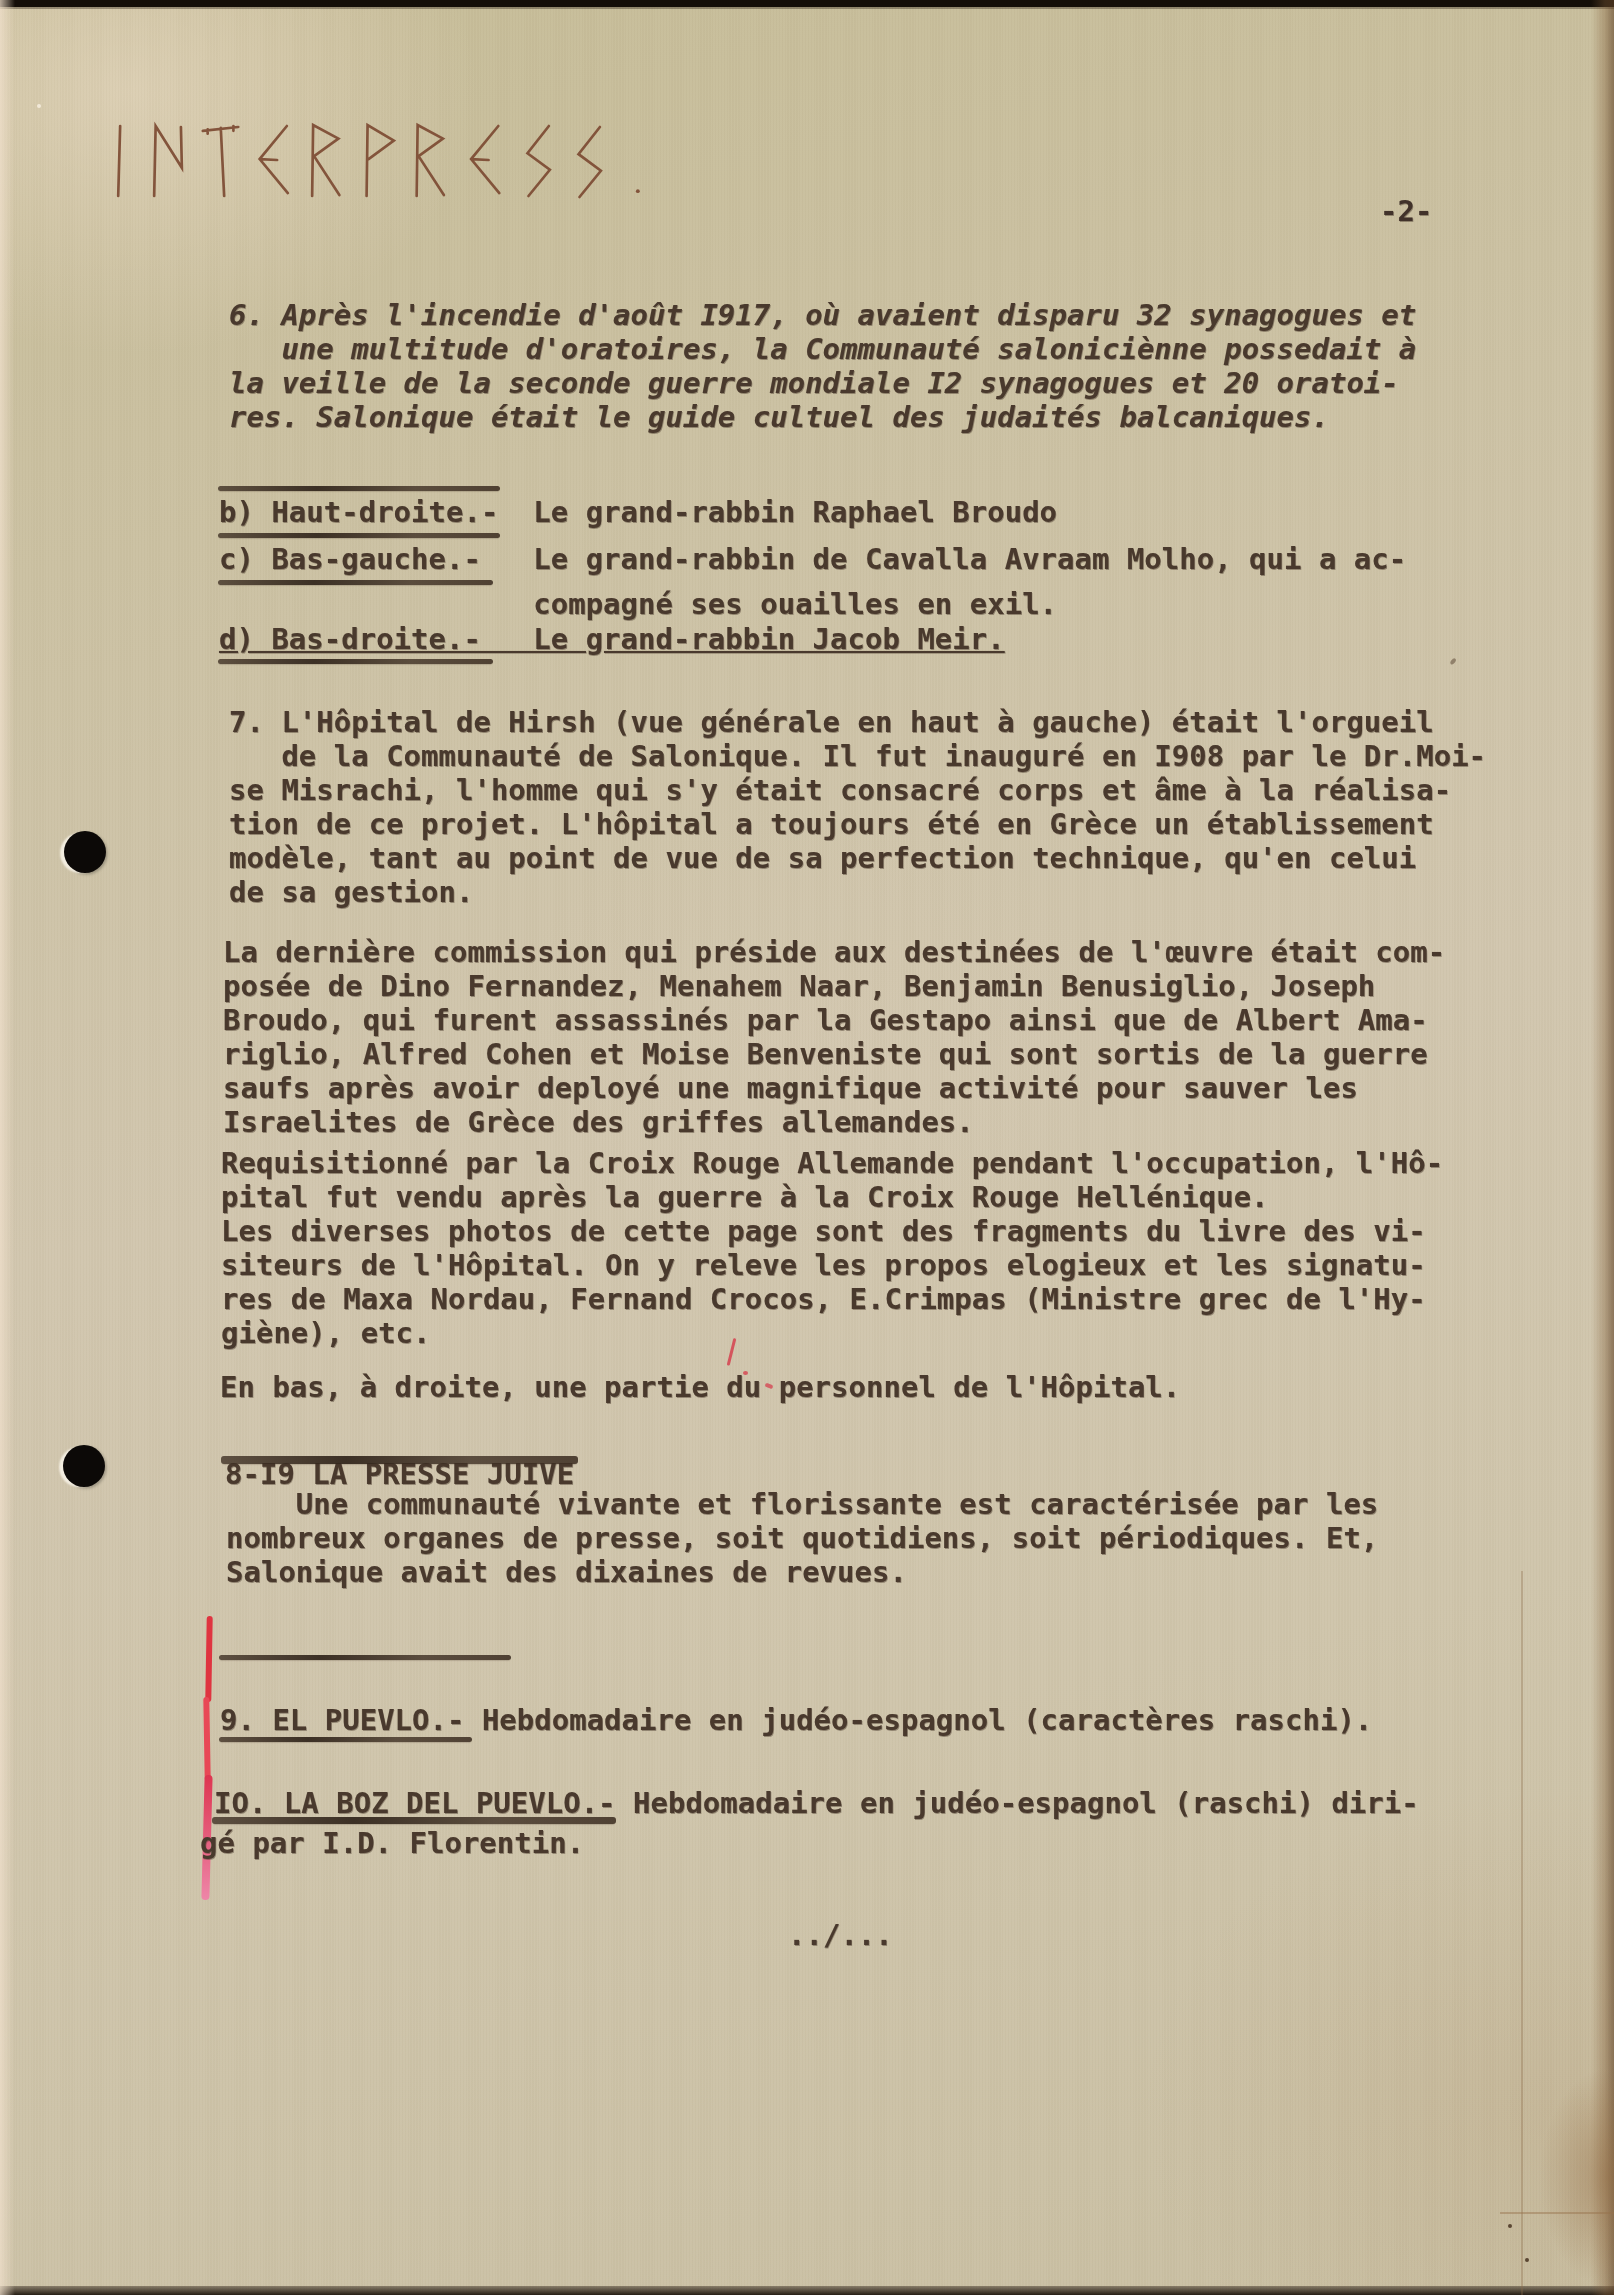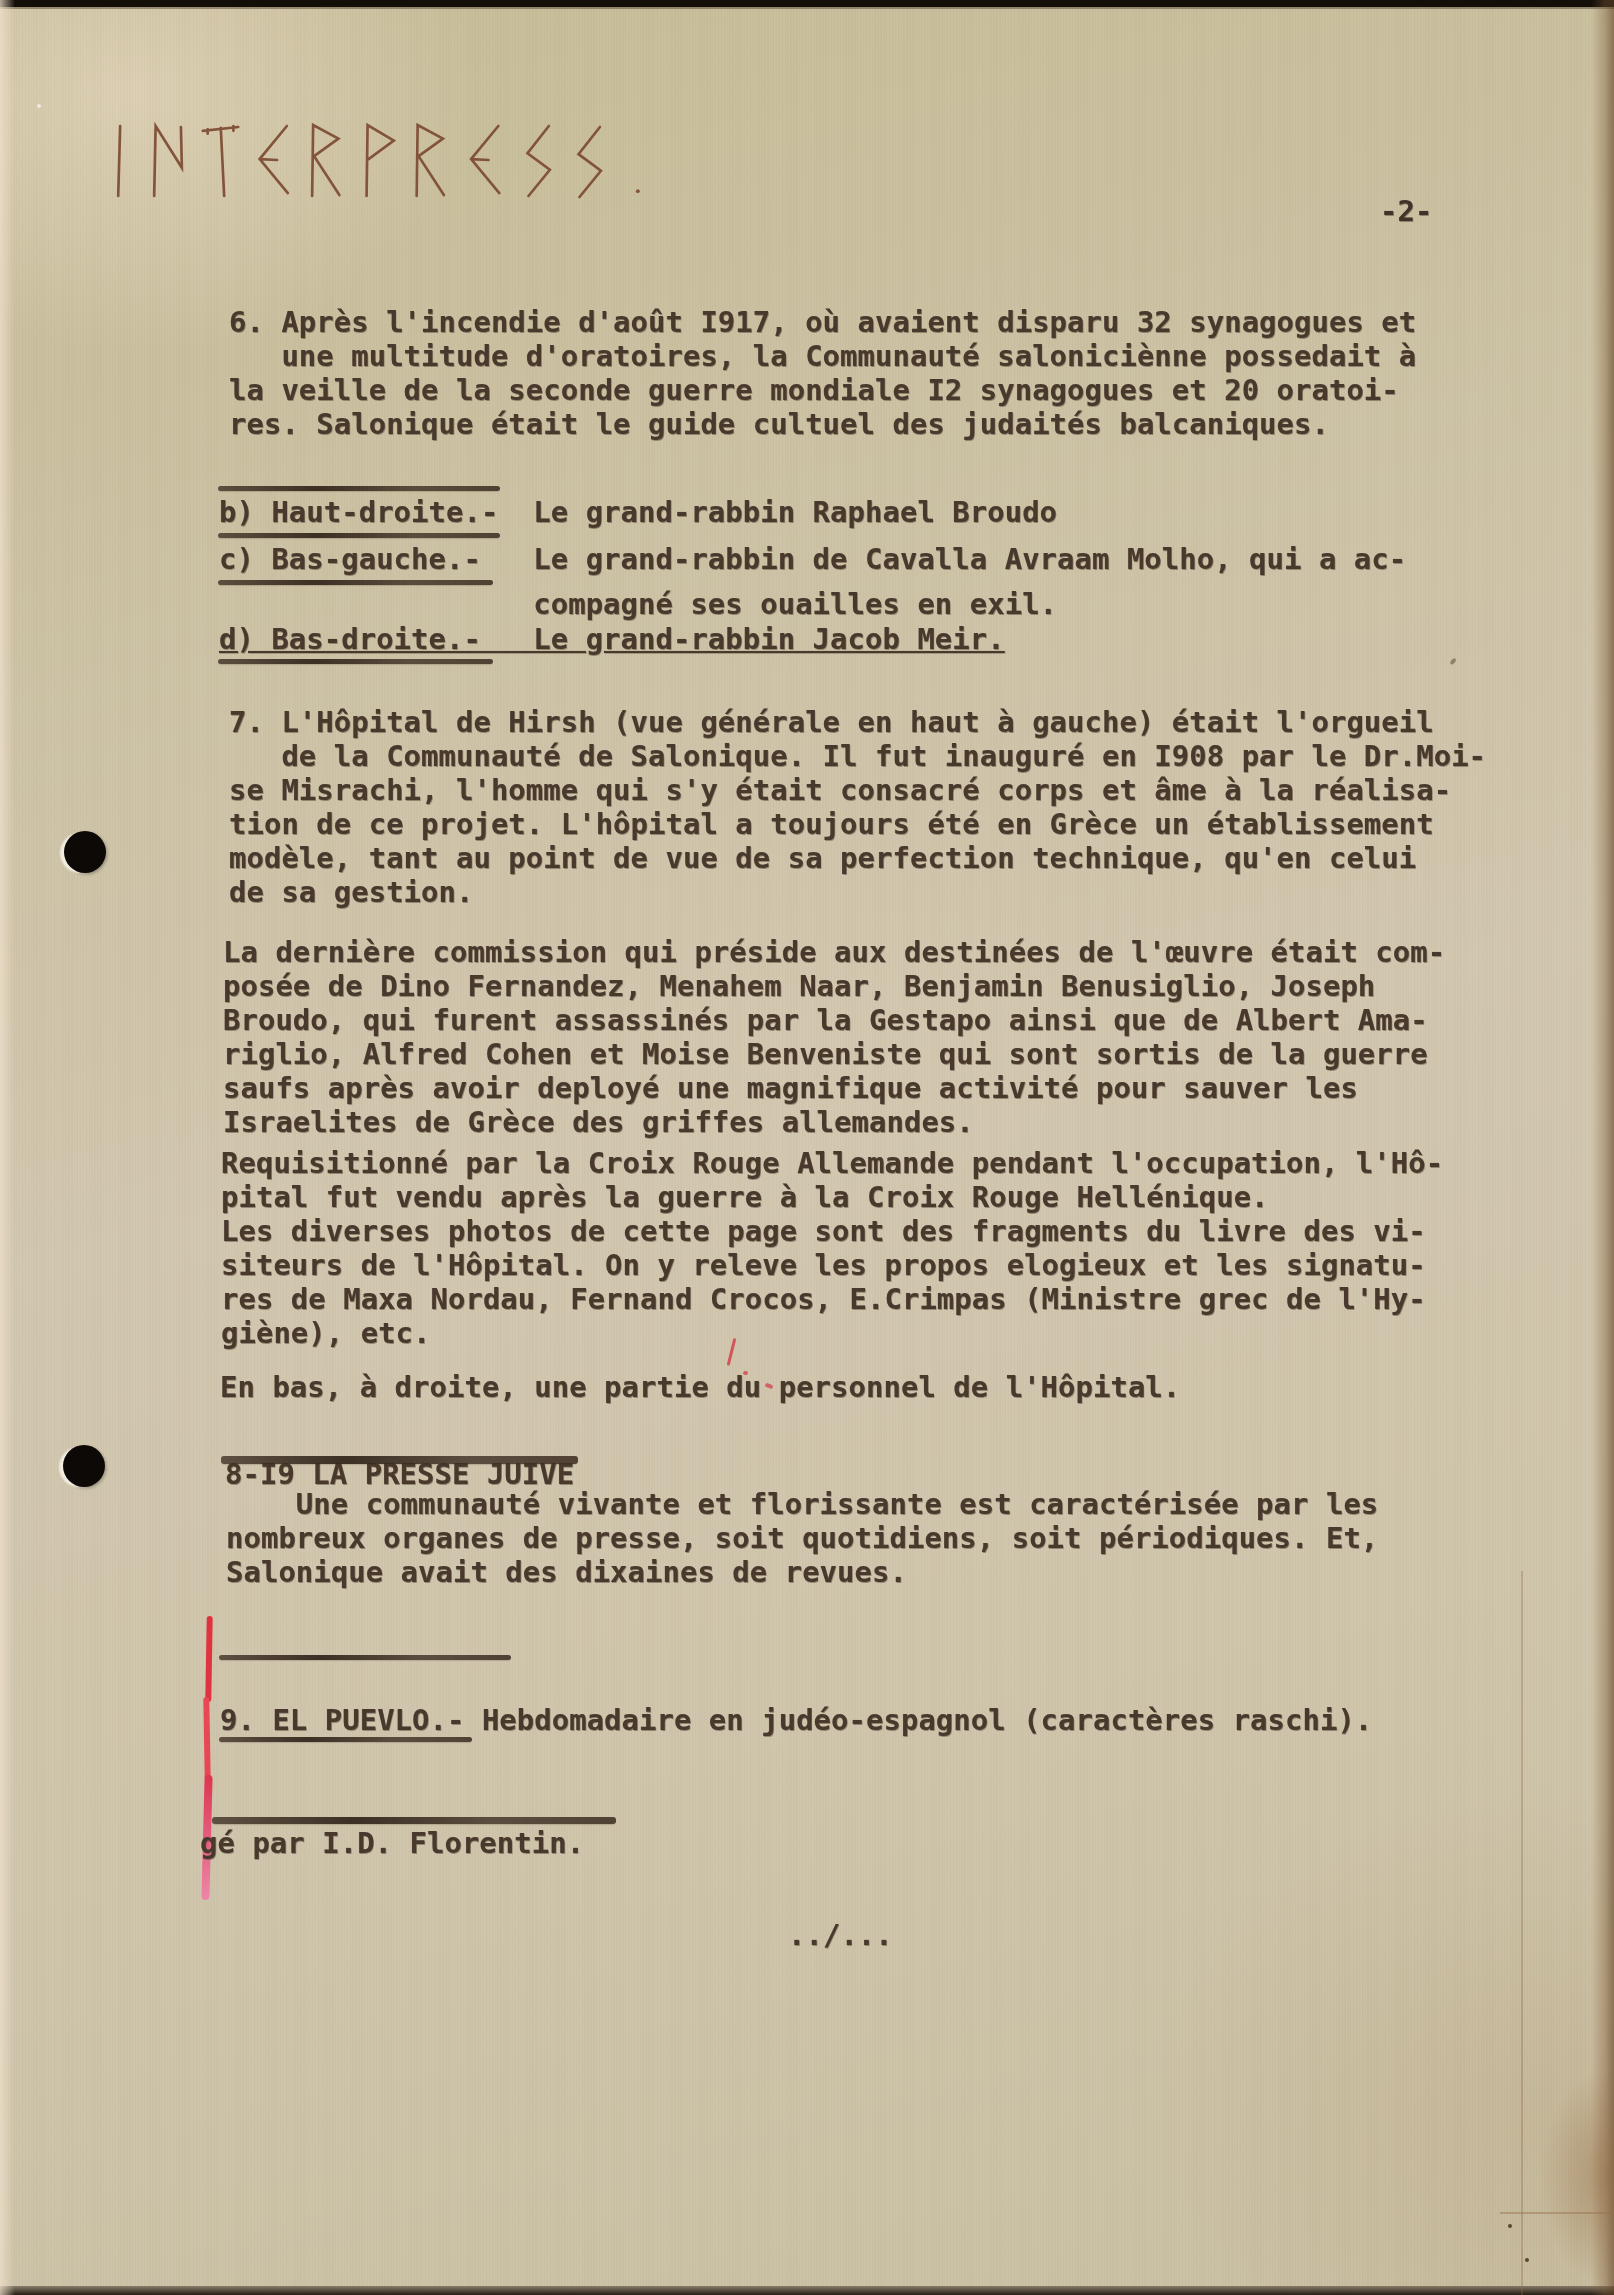--- a/index.html
+++ b/index.html
@@ -68,21 +68,21 @@
       <path d="M635 158 L637 12 L689 40 L639 76 L691 156"></path>
       <path d="M803 14 L747 82 L805 152 M747 82 L783 84"></path>
       <path d="M907 14 L863 70 L909 104 L865 158"></path>
       <path d="M1012 16 L968 72 L1014 106 L970 160"></path>
       <circle cx="1090" cy="148" r="4" fill="#7d4b33" stroke="none"></circle>
     </svg>
   </div>
 
   <div class="tw" style="left:1380px;top:194px;color:#41322a;">-2-</div>
 
-  <div class="tw" style="left:229px;top:305px;">6. Après l'incendie d'août I917, où avaient disparu 32 synagogues et
+  <div class="tw" style="left:229px;top:298px;font-style:italic;">6. Après l'incendie d'août I917, où avaient disparu 32 synagogues et
    une multitude d'oratoires, la Communauté saloniciènne possedait à
 la veille de la seconde guerre mondiale I2 synagogues et 20 oratoi-
 res. Salonique était le guide cultuel des judaités balcaniques.</div>
 
   <div class="ul" style="left:218px;top:486px;width:282px;"></div>
   <div class="tw" style="left:219px;top:495px;">b) Haut-droite.-  Le grand-rabbin Raphael Broudo</div>
   <div class="ul" style="left:218px;top:533px;width:282px;"></div>
   <div class="tw" style="left:219px;top:542px;">c) Bas-gauche.-   Le grand-rabbin de Cavalla Avraam Molho, qui a ac-</div>
   <div class="ul" style="left:218px;top:580px;width:275px;"></div>
   <div class="tw" style="left:219px;top:587px;">                  compagné ses ouailles en exil.</div>
@@ -125,20 +125,21 @@
 
   <div class="red-stroke" style="left:206px;top:1616px;width:6.3px;height:86px;background:#df3440;transform:rotate(1deg);"></div>
   <div class="red-stroke" style="left:204px;top:1697px;width:6.3px;height:84px;background:#e84856;transform:rotate(-1deg);"></div>
   <div class="red-stroke" style="left:203px;top:1775px;width:7.8px;height:125px;background:linear-gradient(180deg,#dd3550,#ee86a8);transform:rotate(1.5deg);"></div>
 
   <div class="ul" style="left:219px;top:1655px;width:292px;"></div>
 
   <div class="tw" style="left:220px;top:1703px;">9. EL PUEVLO.- Hebdomadaire en judéo-espagnol (caractères raschi).</div>
   <div class="ul" style="left:219px;top:1737px;width:253px;"></div>
 
+  <div class="tw" style="left:214px;top:1786px;">IO. LA BOZ DEL PUEVLO.- Hebdomadaire en judéo-espagnol (raschi) diri-</div>
   <div class="ul" style="left:212px;top:1817px;width:404px;height:6.8px;"></div>
   <div class="tw" style="left:200px;top:1826px;">gé par I.D. Florentin.</div>
 
   <div class="tw" style="left:788px;top:1918px;">../...</div>
 
   <div class="speck" style="left:37px;top:104px;width:4.4px;height:4.4px;background:#f2e9d8;"></div>
   <div class="speck" style="left:1451px;top:658px;width:4.4px;height:7.3px;background:rgba(95,74,56,.55);transform:rotate(38deg);border-radius:45%;"></div>
   <div class="speck" style="left:1508px;top:2224px;width:4.4px;height:4.4px;background:#5a4632;"></div>
   <div class="speck" style="left:1525px;top:2258px;width:3.9px;height:3.9px;background:#5a4632;"></div>
 </div>

